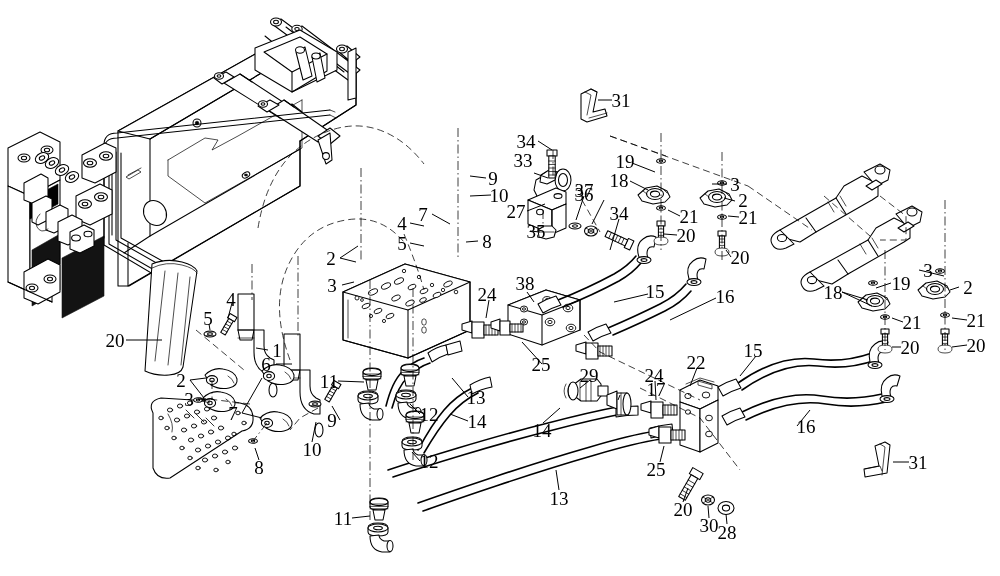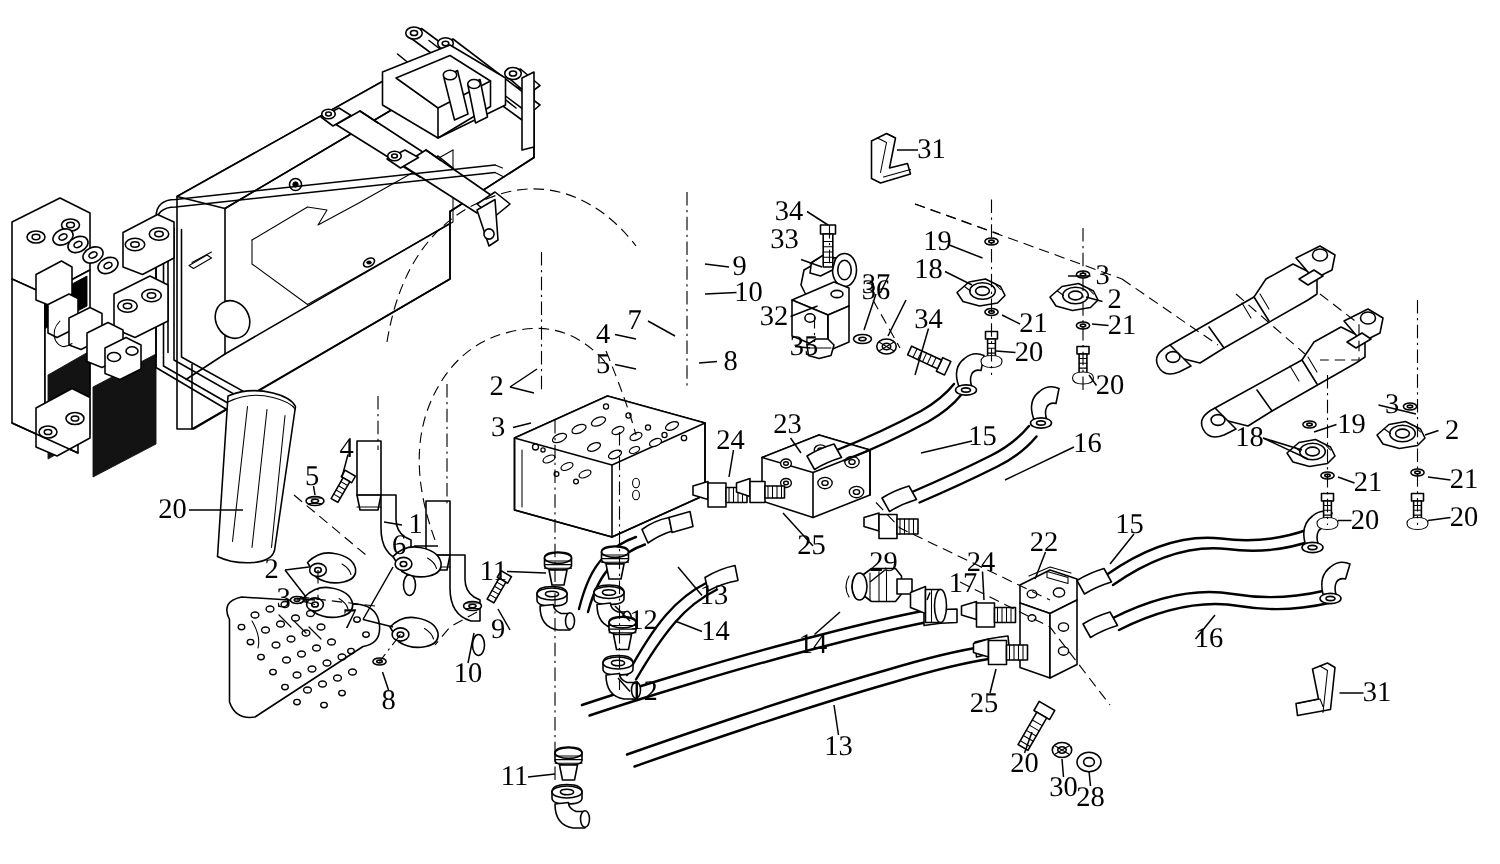--- a/index.html
+++ b/index.html
@@ -797,34 +797,34 @@
   <div class="callout big" style="left:526px;top:141px">34</div>
   <div class="callout big" style="left:523px;top:160px">33</div>
   <div class="callout big" style="left:493px;top:178px">9</div>
   <div class="callout big" style="left:499px;top:195px">10</div>
   <div class="callout big" style="left:625px;top:161px">19</div>
   <div class="callout big" style="left:619px;top:180px">18</div>
   <div class="callout big" style="left:735px;top:184px">3</div>
   <div class="callout big" style="left:743px;top:200px">2</div>
   <div class="callout big" style="left:584px;top:190px">37</div>
   <div class="callout big" style="left:584px;top:194px">36</div>
-  <div class="callout big" style="left:516px;top:211px">32</div>
+  <div class="callout big" style="left:516px;top:211px">27</div>
   <div class="callout big" style="left:619px;top:213px">34</div>
   <div class="callout big" style="left:423px;top:214px">7</div>
   <div class="callout big" style="left:402px;top:223px">4</div>
   <div class="callout big" style="left:689px;top:216px">21</div>
   <div class="callout big" style="left:748px;top:217px">21</div>
   <div class="callout big" style="left:536px;top:231px">35</div>
   <div class="callout big" style="left:686px;top:235px">20</div>
   <div class="callout big" style="left:487px;top:241px">8</div>
   <div class="callout big" style="left:402px;top:243px">5</div>
   <div class="callout big" style="left:740px;top:257px">20</div>
   <div class="callout big" style="left:331px;top:258px">2</div>
   <div class="callout big" style="left:332px;top:285px">3</div>
-  <div class="callout big" style="left:525px;top:283px">23</div>
+  <div class="callout big" style="left:525px;top:283px">38</div>
   <div class="callout big" style="left:487px;top:294px">24</div>
   <div class="callout big" style="left:928px;top:270px">3</div>
   <div class="callout big" style="left:968px;top:287px">2</div>
   <div class="callout big" style="left:901px;top:283px">19</div>
   <div class="callout big" style="left:833px;top:292px">18</div>
   <div class="callout big" style="left:655px;top:291px">15</div>
   <div class="callout big" style="left:725px;top:296px">16</div>
   <div class="callout big" style="left:912px;top:322px">21</div>
   <div class="callout big" style="left:976px;top:320px">21</div>
   <div class="callout big" style="left:231px;top:299px">4</div>
@@ -833,21 +833,21 @@
   <div class="callout big" style="left:277px;top:350px">1</div>
   <div class="callout big" style="left:910px;top:347px">20</div>
   <div class="callout big" style="left:976px;top:345px">20</div>
   <div class="callout big" style="left:753px;top:350px">15</div>
   <div class="callout big" style="left:696px;top:362px">22</div>
   <div class="callout big" style="left:266px;top:364px">6</div>
   <div class="callout big" style="left:181px;top:380px">2</div>
   <div class="callout big" style="left:329px;top:381px">11</div>
   <div class="callout big" style="left:589px;top:375px">29</div>
   <div class="callout big" style="left:654px;top:375px">24</div>
-  <div class="callout big" style="left:642px;top:389px">17</div>
+  <div class="callout big" style="left:656px;top:389px">17</div>
   <div class="callout big" style="left:189px;top:399px">3</div>
   <div class="callout big" style="left:233px;top:413px">7</div>
   <div class="callout big" style="left:332px;top:420px">9</div>
   <div class="callout big" style="left:429px;top:414px">12</div>
   <div class="callout big" style="left:476px;top:397px">13</div>
   <div class="callout big" style="left:477px;top:421px">14</div>
   <div class="callout big" style="left:806px;top:426px">16</div>
   <div class="callout big" style="left:312px;top:449px">10</div>
   <div class="callout big" style="left:259px;top:467px">8</div>
   <div class="callout big" style="left:429px;top:461px">12</div>

